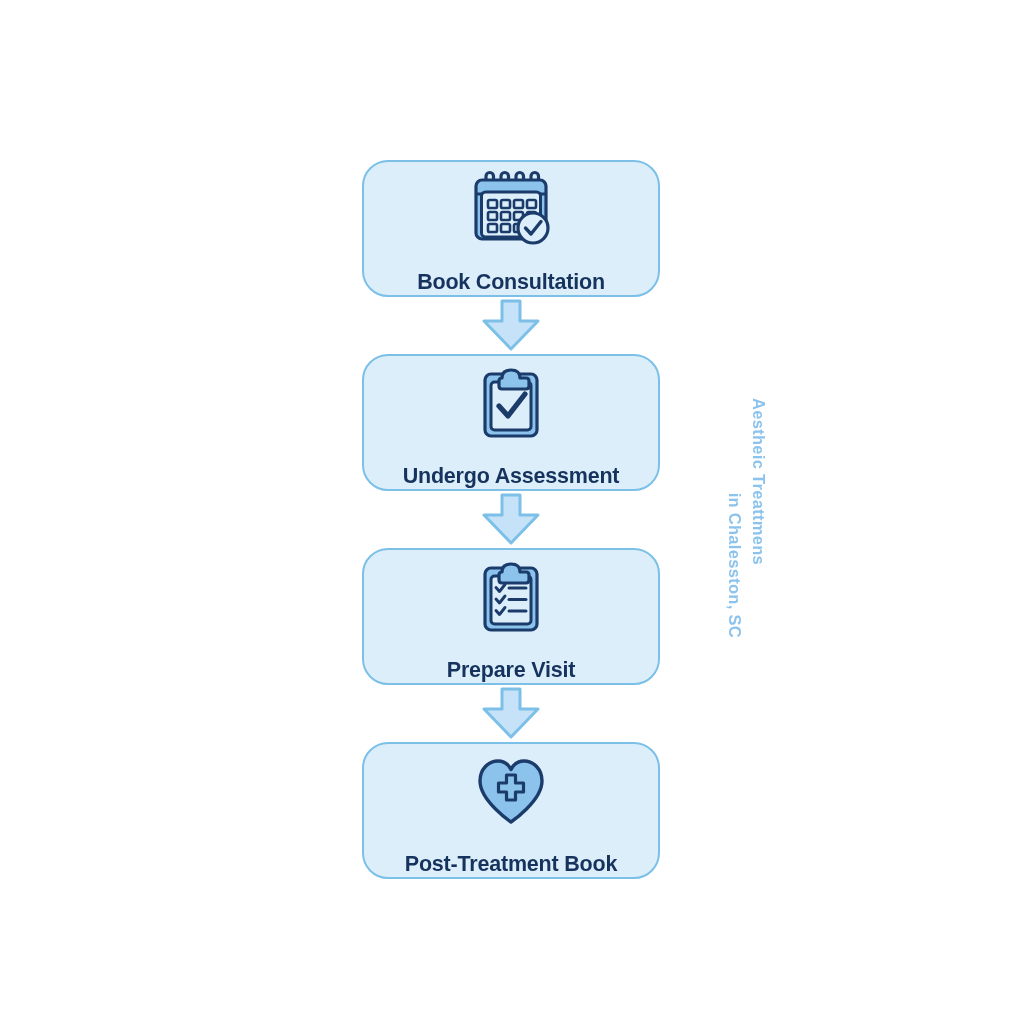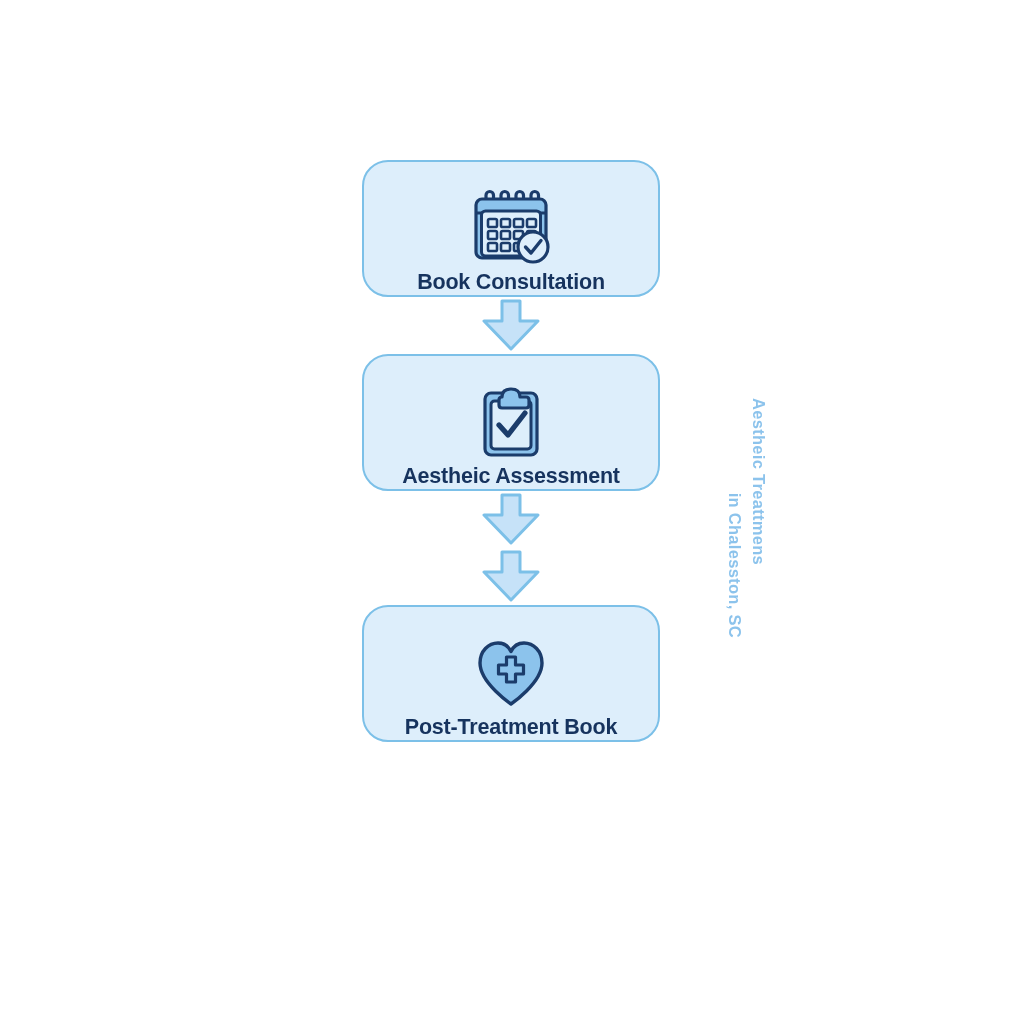--- a/index.html
+++ b/index.html
@@ -31,21 +31,21 @@
   .node {
     position: relative;
     width: 298px;
     height: 137px;
     background: #ddeefb;
     border: 2.5px solid #7cc0e8;
     border-radius: 26px;
     display: flex;
     flex-direction: column;
     align-items: center;
-    justify-content: flex-end;
+    justify-content: space-between;
     padding-top: 8px;
   }
 
   .node-icon {
     width: 92px;
     height: 78px;
     display: flex;
     align-items: center;
     justify-content: center;
   }
@@ -157,29 +157,48 @@
 
           <rect x="20" y="10" width="52" height="62" rx="6" fill="#8cc3ec" stroke="#1b3c6b" stroke-width="3.2"></rect>
 
           <rect x="26" y="18" width="40" height="48" rx="3.5" fill="#ddeefb" stroke="#1b3c6b" stroke-width="3"></rect>
 
           <path d="M37 14 q0 -8 9 -8 q9 0 9 8 l6 0 q3 0 3 3 l0 5 q0 3 -3 3 l-24 0 q-3 0 -3 -3 l0 -5 q0 -3 3 -3 z" fill="#8cc3ec" stroke="#1b3c6b" stroke-width="3.2" stroke-linejoin="round"></path>
 
           <path d="M34 42 L43 52 L60 30" fill="none" stroke="#1b3c6b" stroke-width="5.2" stroke-linecap="round" stroke-linejoin="round"></path>
         </svg>
       </div>
-      <div class="node-label">Aestheic Assessment</div>
+      <div class="node-label">Undergo Assessment</div>
     </div>
 
     <div class="connector">
       <svg width="64" height="53" viewBox="0 0 64 53">
         <path d="M23 2 L41 2 L41 22 L59 22 L32 50 L5 22 L23 22 Z" fill="#c6e2f8" stroke="#7cc0e8" stroke-width="3" stroke-linejoin="round"></path>
       </svg>
     </div>
 
+    <div class="node">
+      <div class="node-icon">
+        <svg width="92" height="78" viewBox="0 0 92 78">
+          <rect x="20" y="10" width="52" height="62" rx="6" fill="#8cc3ec" stroke="#1b3c6b" stroke-width="3.2"></rect>
+          <rect x="26" y="18" width="40" height="48" rx="3.5" fill="#ddeefb" stroke="#1b3c6b" stroke-width="3"></rect>
+          <path d="M37 14 q0 -8 9 -8 q9 0 9 8 l6 0 q3 0 3 3 l0 5 q0 3 -3 3 l-24 0 q-3 0 -3 -3 l0 -5 q0 -3 3 -3 z" fill="#8cc3ec" stroke="#1b3c6b" stroke-width="3.2" stroke-linejoin="round"></path>
+
+          <path d="M31 29.5 L34.5 33.5 L40 26.5" fill="none" stroke="#1b3c6b" stroke-width="2.9" stroke-linecap="round" stroke-linejoin="round"></path>
+          <line x1="44" y1="30" x2="61" y2="30" stroke="#1b3c6b" stroke-width="3" stroke-linecap="round"></line>
+
+          <path d="M31 41 L34.5 45 L40 38" fill="none" stroke="#1b3c6b" stroke-width="2.9" stroke-linecap="round" stroke-linejoin="round"></path>
+          <line x1="44" y1="41.5" x2="61" y2="41.5" stroke="#1b3c6b" stroke-width="3" stroke-linecap="round"></line>
+
+          <path d="M31 52.5 L34.5 56.5 L40 49.5" fill="none" stroke="#1b3c6b" stroke-width="2.9" stroke-linecap="round" stroke-linejoin="round"></path>
+          <line x1="44" y1="53" x2="61" y2="53" stroke="#1b3c6b" stroke-width="3" stroke-linecap="round"></line>
+        </svg>
+      </div>
+      <div class="node-label">Prepare Visit</div>
+    </div>
 
     <div class="connector">
       <svg width="64" height="53" viewBox="0 0 64 53">
         <path d="M23 2 L41 2 L41 22 L59 22 L32 50 L5 22 L23 22 Z" fill="#c6e2f8" stroke="#7cc0e8" stroke-width="3" stroke-linejoin="round"></path>
       </svg>
     </div>
 
     <div class="node">
       <div class="node-icon">
         <svg width="92" height="78" viewBox="0 0 92 78">

